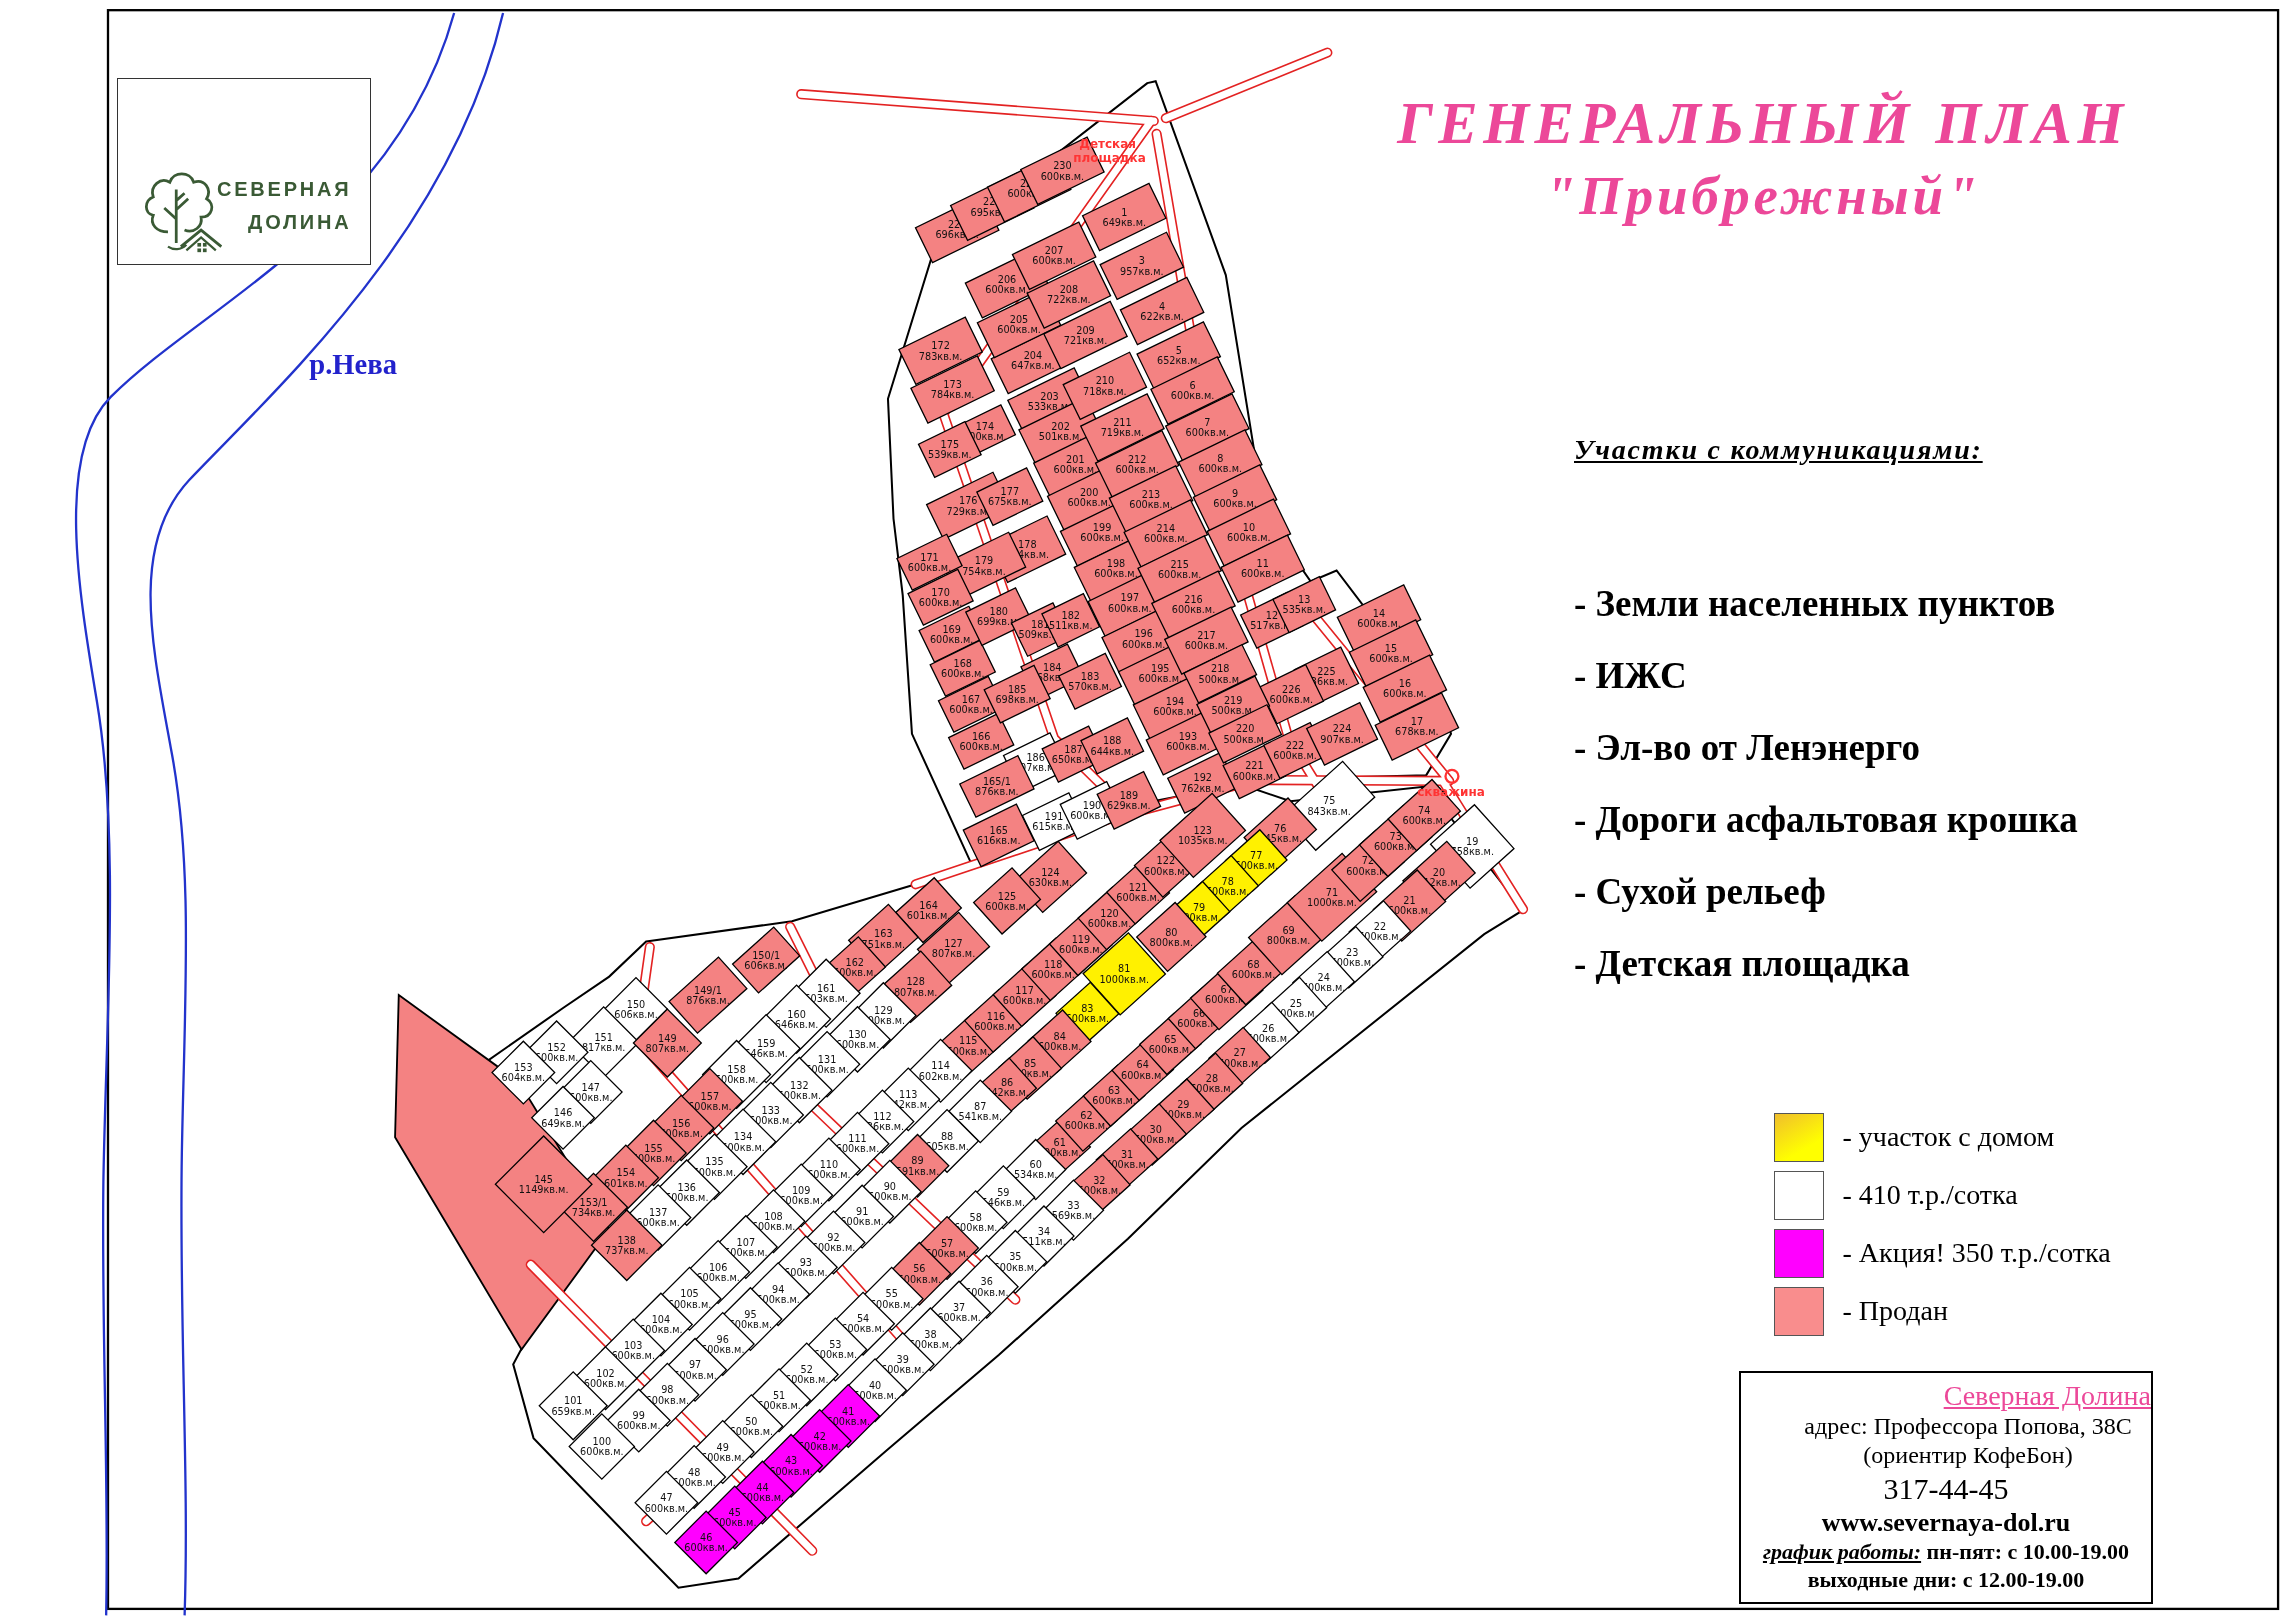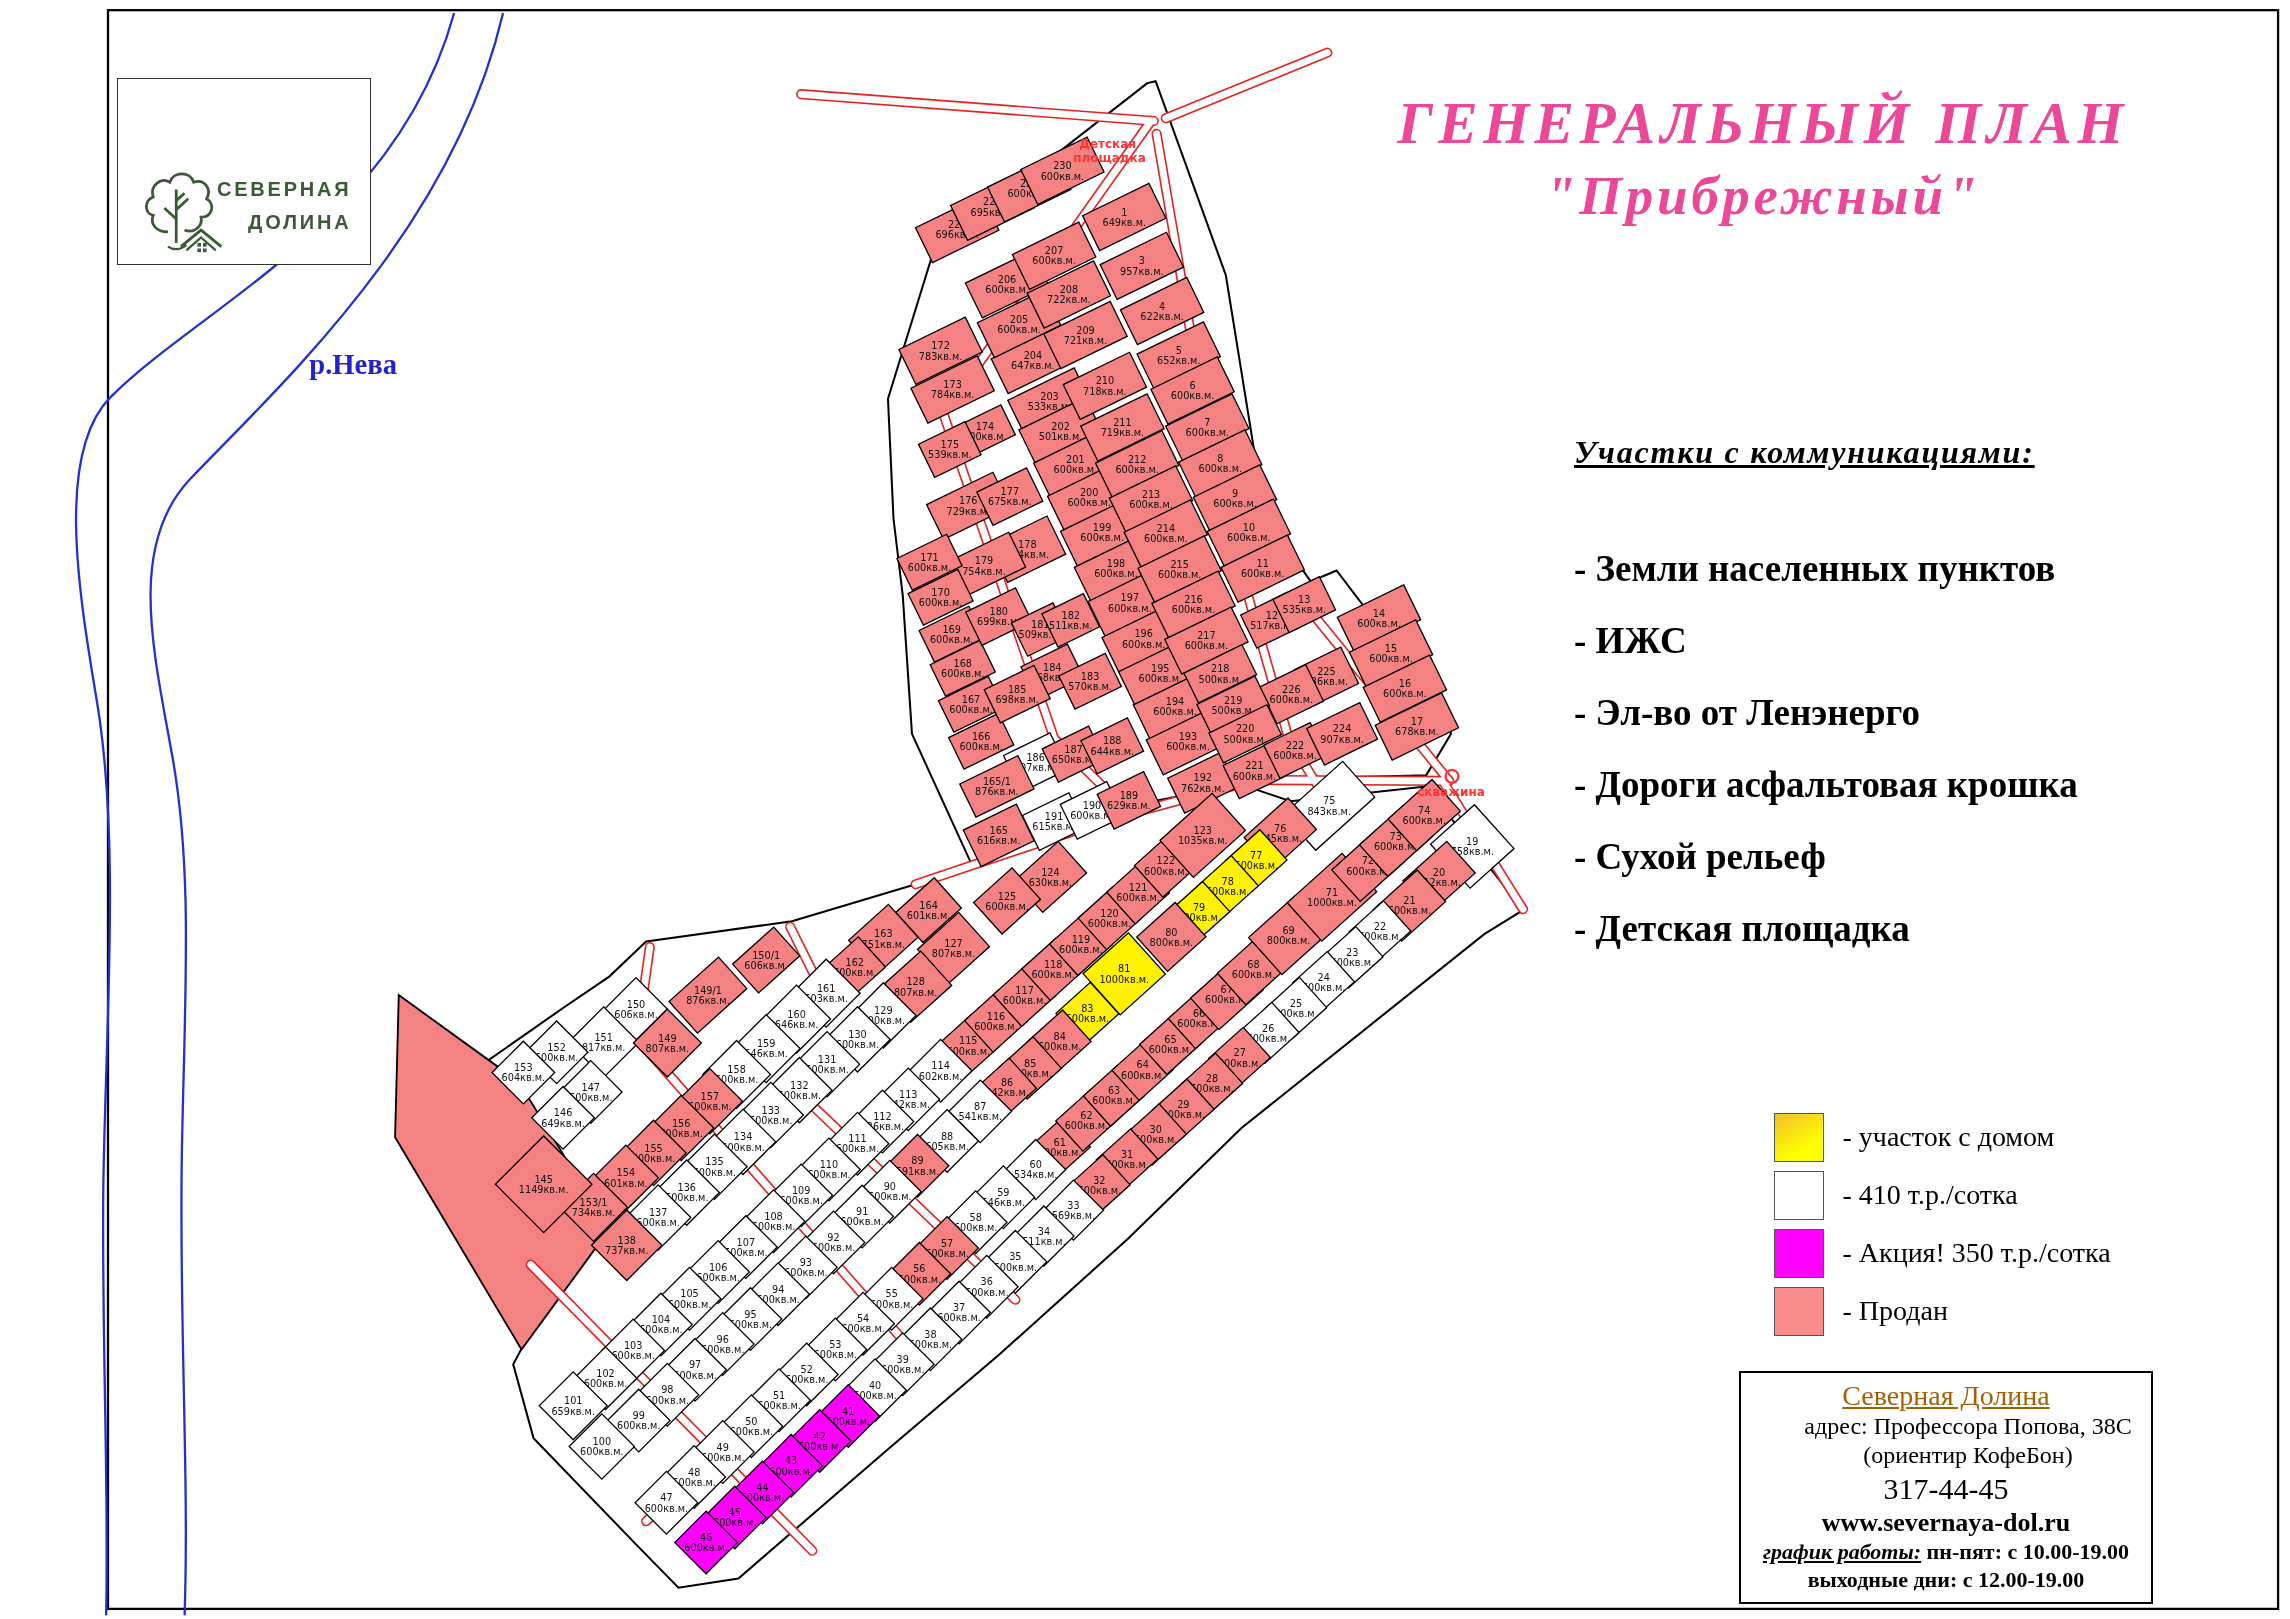--- a/index.html
+++ b/index.html
@@ -11,31 +11,31 @@
   
   .logo-box{position:absolute;left:117px;top:78px;width:252px;height:185px;border:1.8px solid #333;background:#fff;}
   .logo-text{position:absolute;right:18.5px;top:94px;text-align:right;color:#3a5a35;font-family:"Liberation Sans",sans-serif;font-weight:bold;font-size:20px;letter-spacing:2.8px;line-height:33px;}
   .logo-icon{position:absolute;left:14.8px;top:83px;}
   
   .title-wrap{position:absolute;left:1283px;top:89px;width:960px;text-align:center;color:#ec4899;font-weight:bold;font-style:italic;}
   .title-line1{font-size:59px;letter-spacing:5.5px;white-space:nowrap;}
   .title-line2{font-size:55px;letter-spacing:3.7px;margin-top:5.5px;}
   
   .features{position:absolute;left:1574px;top:434px;width:711px;}
-  .features-heading{font-size:32px;font-weight:bold;font-style:italic;text-decoration:underline;letter-spacing:1.8px;margin-bottom:62px;white-space:nowrap;}
+  .features-heading{font-size:28px;font-weight:bold;font-style:italic;text-decoration:underline;letter-spacing:1.8px;margin-bottom:102px;white-space:nowrap;}
   .features-item{font-size:37px;font-weight:bold;line-height:72px;padding-left:55px;text-indent:-55px;}
   
   .legend{position:absolute;left:1774px;top:1108px;}
   .legend-row{display:flex;align-items:center;height:58px;}
   .legend-swatch{width:48px;height:47px;border:0.9px solid #555;margin-right:18.5px;flex:0 0 auto;}
   .legend-label{font-size:28px;white-space:nowrap;}
   .sw-house{background:linear-gradient(150deg,#f0be2c,#ffff00 70%);}
   
   .contact-box{position:absolute;left:1739px;top:1371px;width:414px;height:233px;border:2.3px solid #000;background:#fff;text-align:center;box-sizing:border-box;padding-top:7.4px;}
-  .contact-name{color:#a16207;font-size:28px;text-decoration:underline;}
+  .contact-name{color:#ec4899;font-size:28px;text-decoration:underline;text-align:right;}
   .contact-line{font-size:24px;line-height:29px;padding-left:44px;}
   .contact-phone{color:#000000;font-weight:normal;font-size:30px;line-height:37px;}
   .contact-site{font-weight:bold;font-size:26px;line-height:31px;}
   .contact-sched{font-size:22px;font-weight:bold;line-height:28px;white-space:nowrap;}
   .sched-label{font-style:italic;text-decoration:underline;}
 </style>
 </head>
 <body>
 
 <svg id="map-svg" width="2291" height="1620" viewBox="0 0 2482 1755" xmlns="http://www.w3.org/2000/svg">

